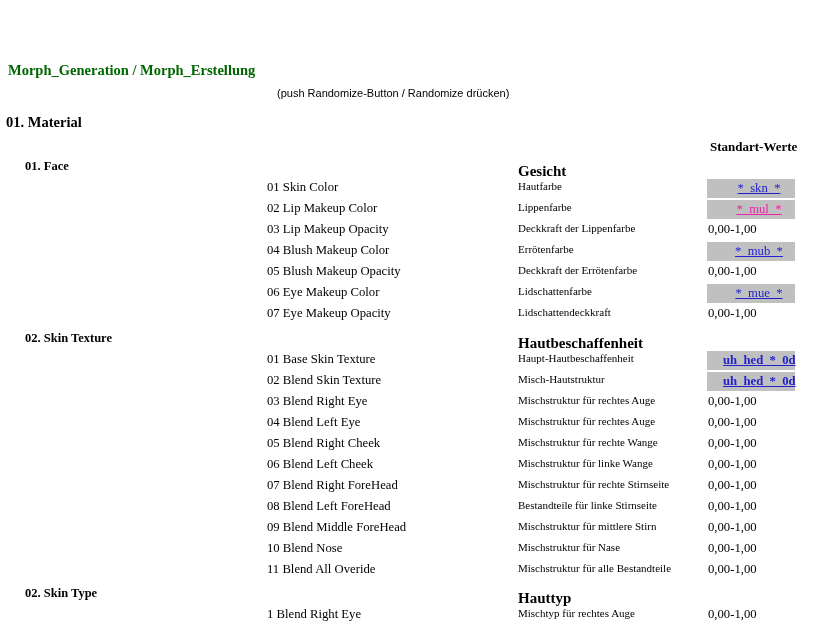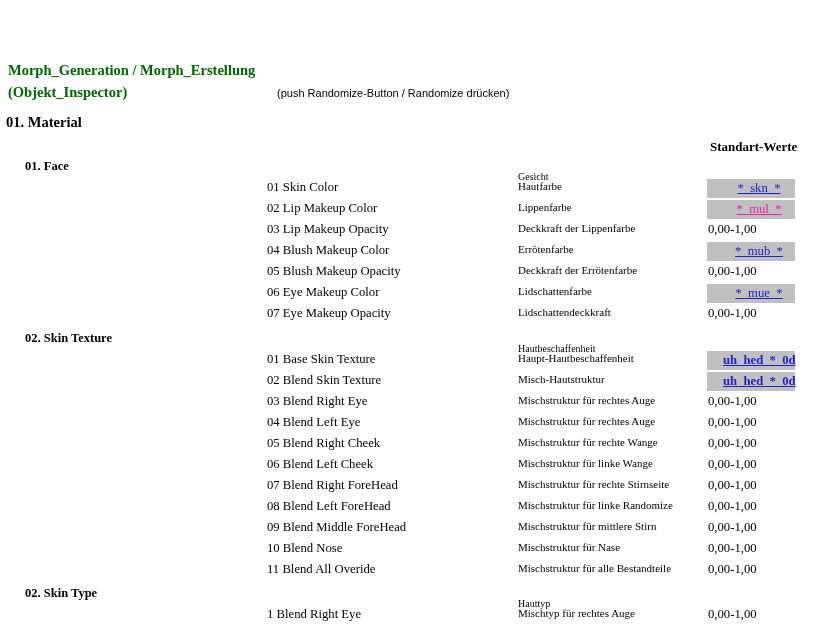--- a/index.html
+++ b/index.html
@@ -73,23 +73,23 @@
     position: absolute;
     left: 25px;
     top: 0;
     font-weight: bold;
     font-size: 12.5px;
     white-space: nowrap;
   }
   .section-title-de {
     position: absolute;
     left: 518px;
-    top: 12px;
-    font-weight: normal;
-    font-size: 10px;
+    top: 4px;
+    font-weight: bold;
+    font-size: 15px;
     white-space: nowrap;
   }
 
   .rows {
     position: absolute;
     left: 0;
     top: 21px;
     width: 826px;
   }
   .row {
@@ -141,21 +141,20 @@
   .badge.pink .lnk { color: #ee22aa; }
   .badge.wide .lnk { letter-spacing: 0; font-weight: bold; }
 </style>
 </head>
 <body>
 
 <div class="page">
 
   <div class="title-block">
     <div class="doc-title">Morph_Generation / Morph_Erstellung</div>
-    <div class="doc-subtitle-green">(Objekt_Inspector)</div>
   </div>
 
   <div class="note">(push Randomize-Button / Randomize drücken)</div>
 
   <div class="material-heading">01. Material</div>
 
   <div class="col-head-standart">Standart-Werte</div>
 
   <div id="sections-host">
       <div class="section" style="top: 114px;">
@@ -233,21 +232,21 @@
             <div class="cell-de">Mischstruktur für linke Wange</div>
             <div class="cell-val">0,00-1,00</div>
           </div>
           <div class="row">
             <div class="cell-en">07 Blend Right ForeHead</div>
             <div class="cell-de">Mischstruktur für rechte Stirnseite</div>
             <div class="cell-val">0,00-1,00</div>
           </div>
           <div class="row">
             <div class="cell-en">08 Blend Left ForeHead</div>
-            <div class="cell-de">Mischstruktur für linke Randomize</div>
+            <div class="cell-de">Bestandteile für linke Stirnseite</div>
             <div class="cell-val">0,00-1,00</div>
           </div>
           <div class="row">
             <div class="cell-en">09 Blend Middle ForeHead</div>
             <div class="cell-de">Mischstruktur für mittlere Stirn</div>
             <div class="cell-val">0,00-1,00</div>
           </div>
           <div class="row">
             <div class="cell-en">10 Blend Nose</div>
             <div class="cell-de">Mischstruktur für Nase</div>

